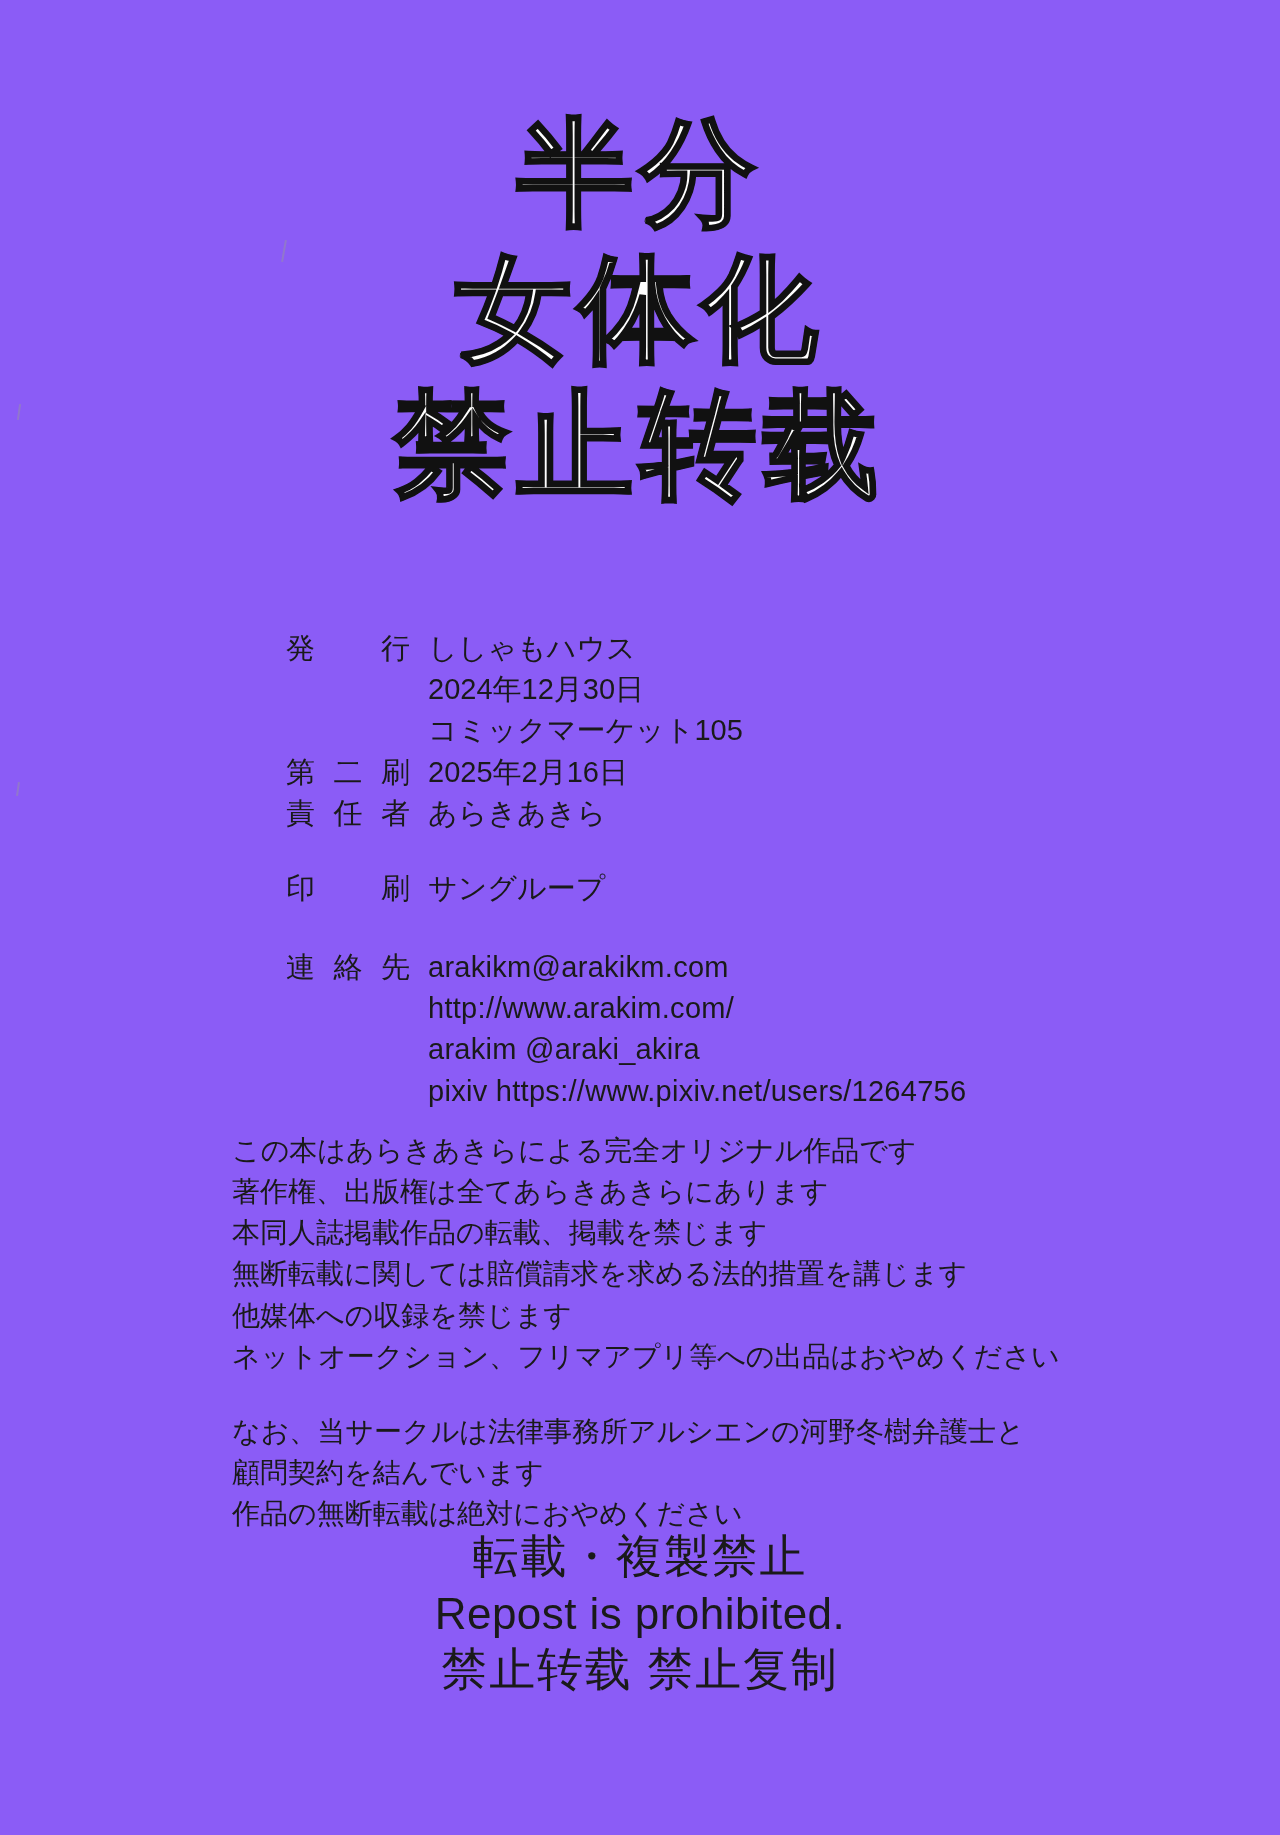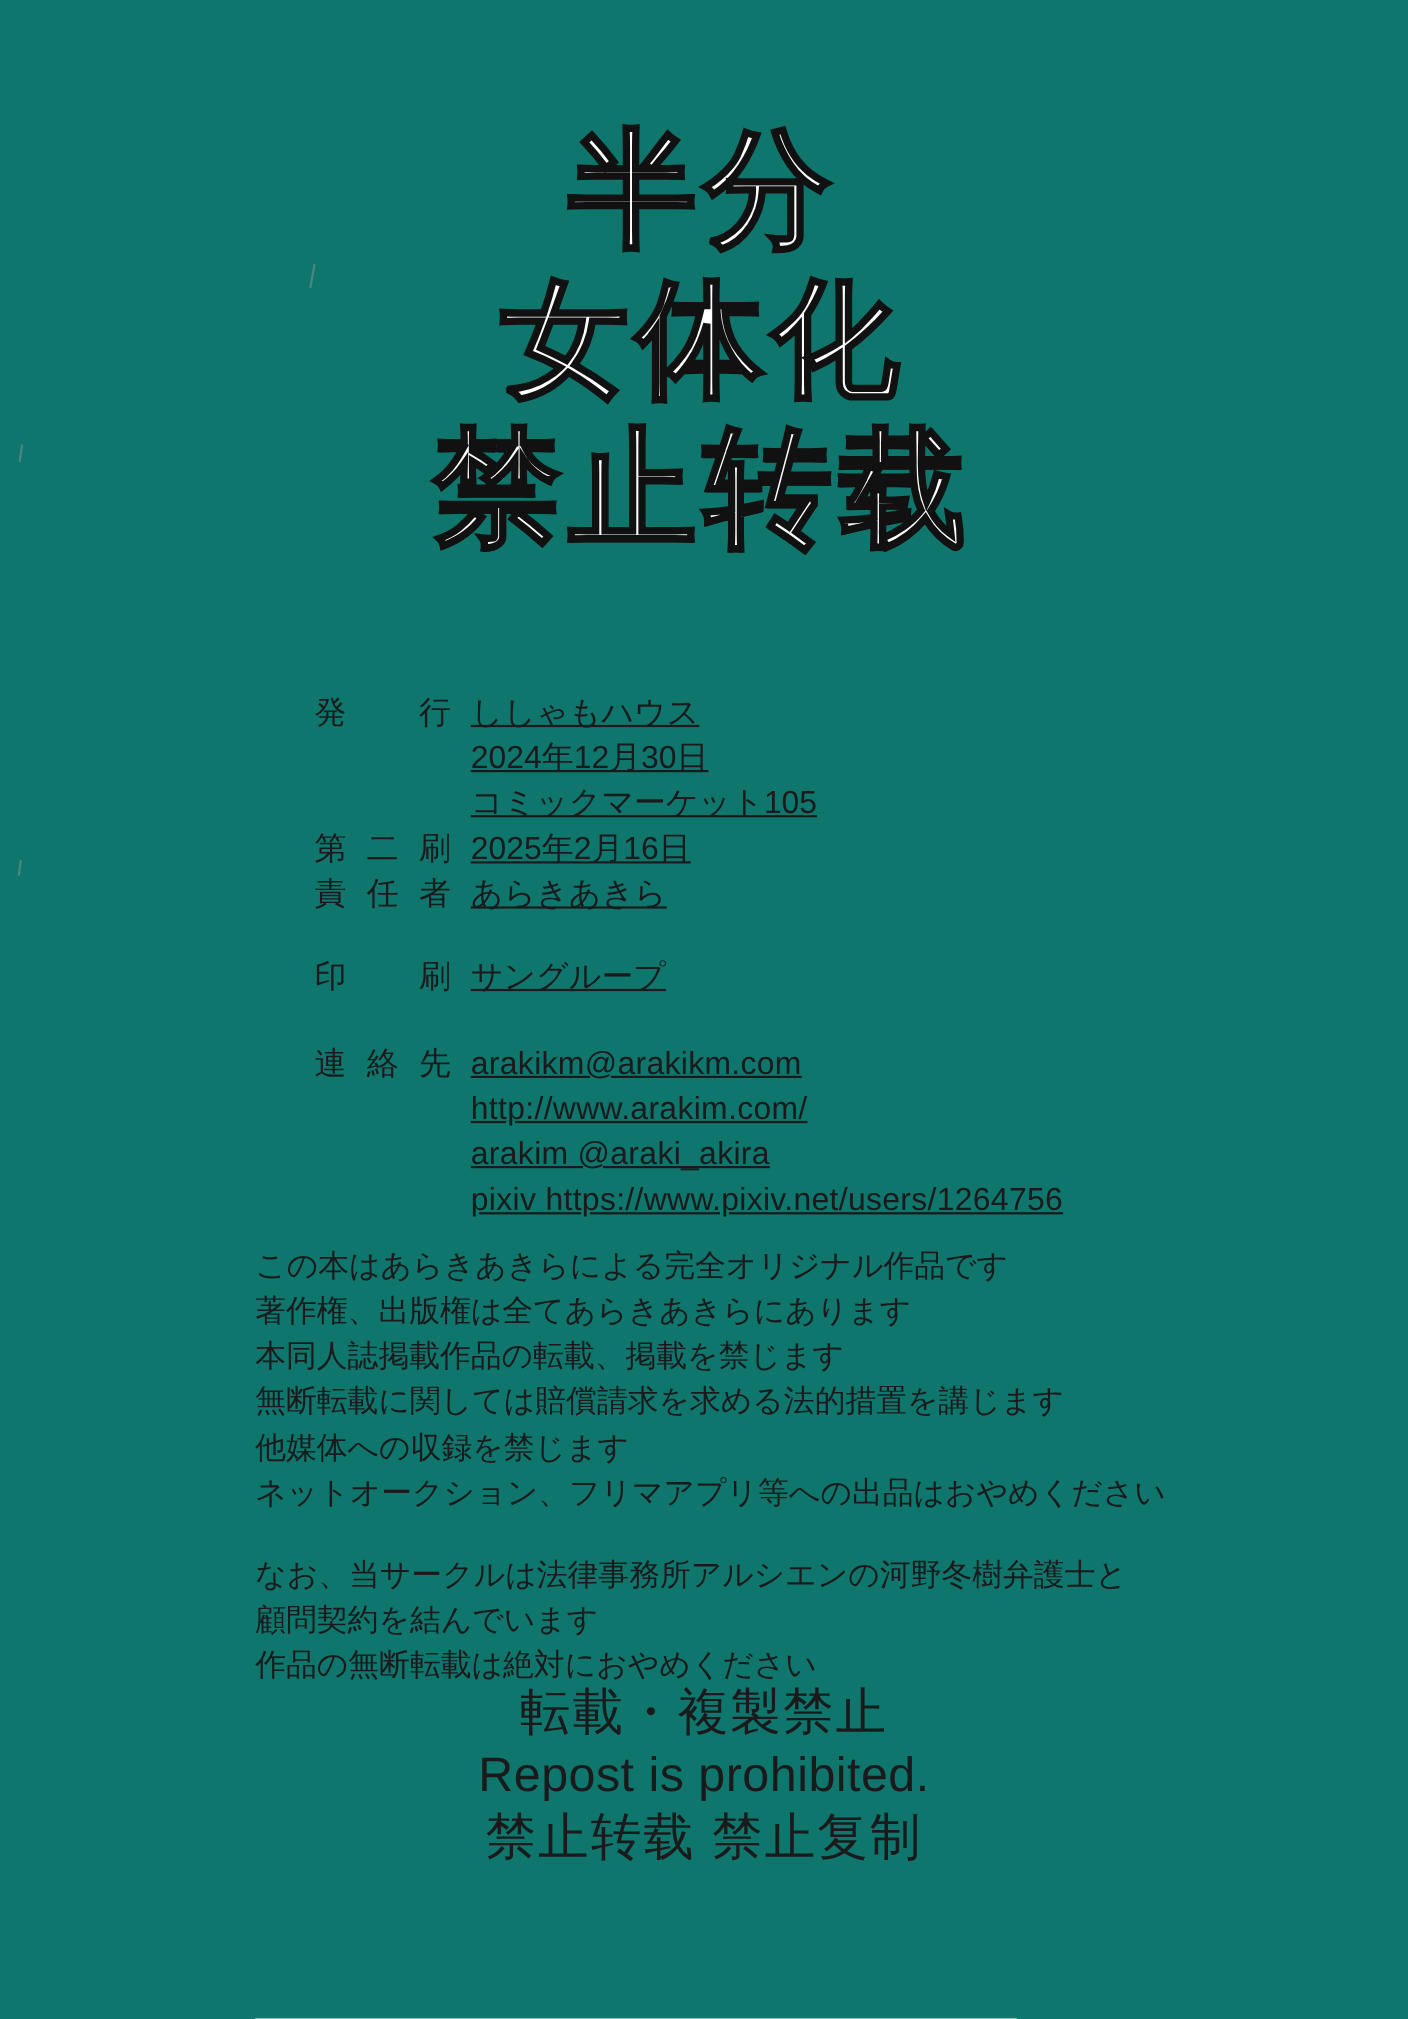--- a/index.html
+++ b/index.html
@@ -12,21 +12,21 @@
     height: 1835px;
     position: relative;
     font-family: "Liberation Sans", sans-serif;
     color: #1a1a1a;
     overflow: hidden;
   }
 
   .page {
     position: absolute;
     inset: 0;
-    background: #0f766e;
+    background: #8b5cf6;
   }
 
   
   .title-block {
     position: absolute;
     top: 108px;
     left: 0;
     width: 100%;
     text-align: center;
   }
@@ -61,21 +61,20 @@
   .col-label {
     width: 124px;
     flex: 0 0 124px;
     text-align: justify;
     text-align-last: justify;
     white-space: nowrap;
   }
   .col-value {
     flex: 1 1 auto;
     padding-left: 18px;
-    text-decoration: underline;
   }
   .col-value .sub {
     display: block;
   }
   .gap-md { height: 34px; }
   .gap-lg { height: 38px; }
 
   .contact-list .sub {
     display: block;
     letter-spacing: 0.01em;

